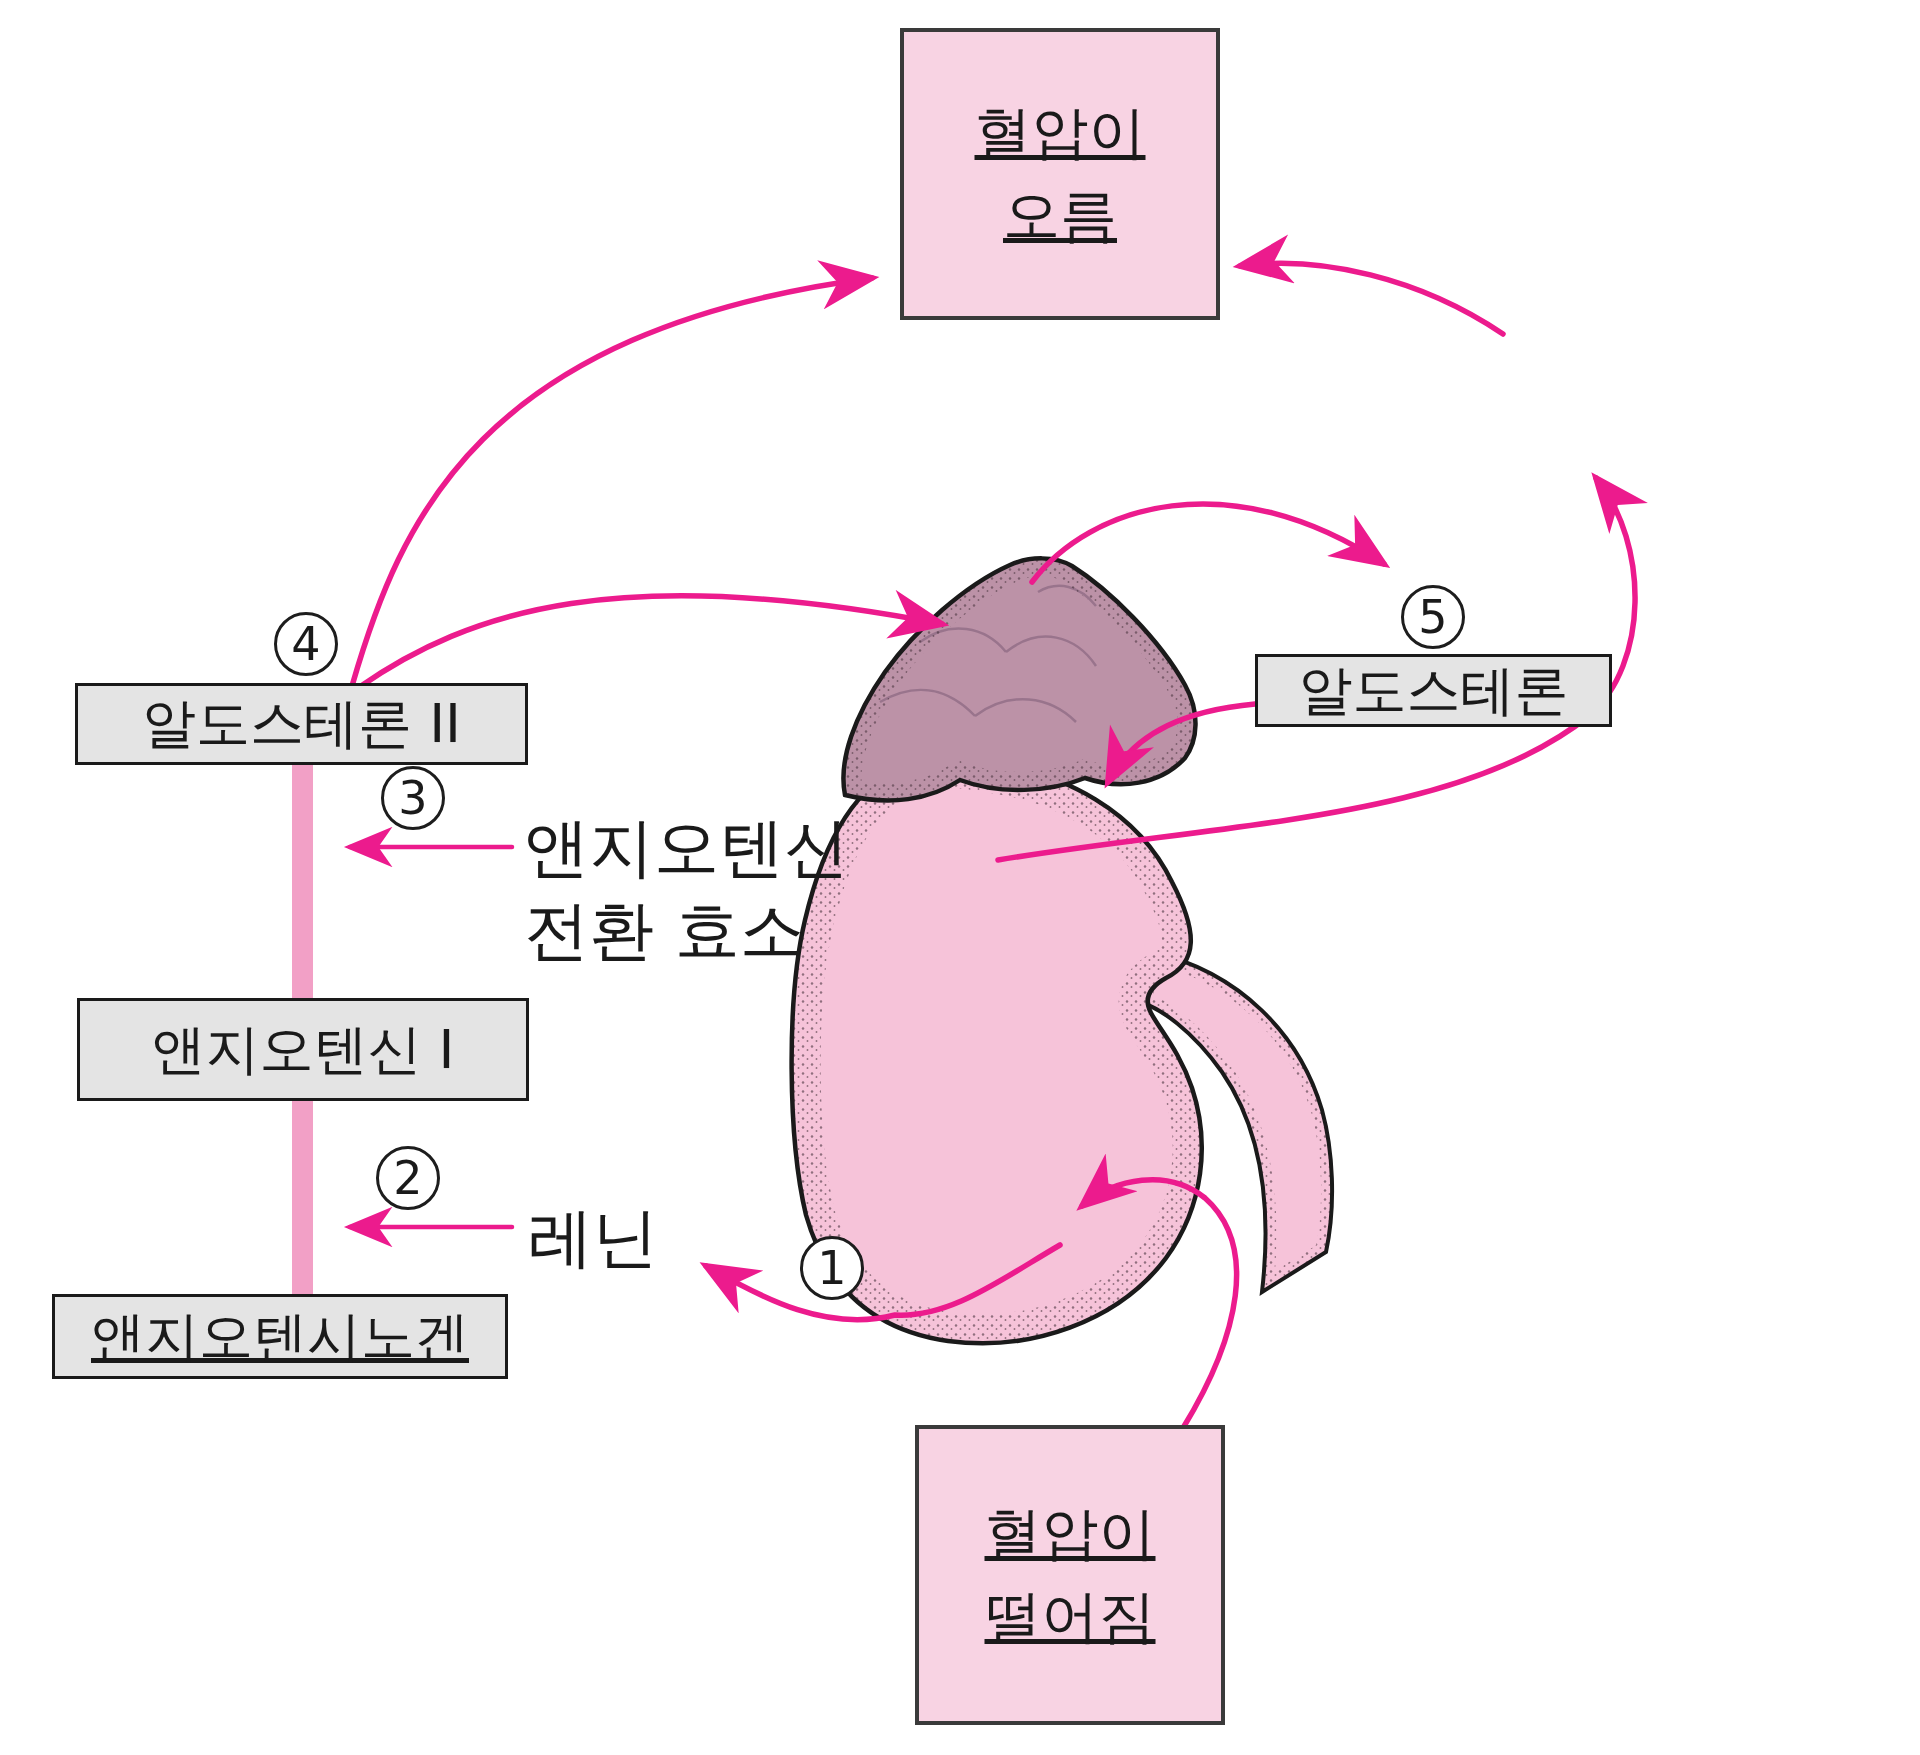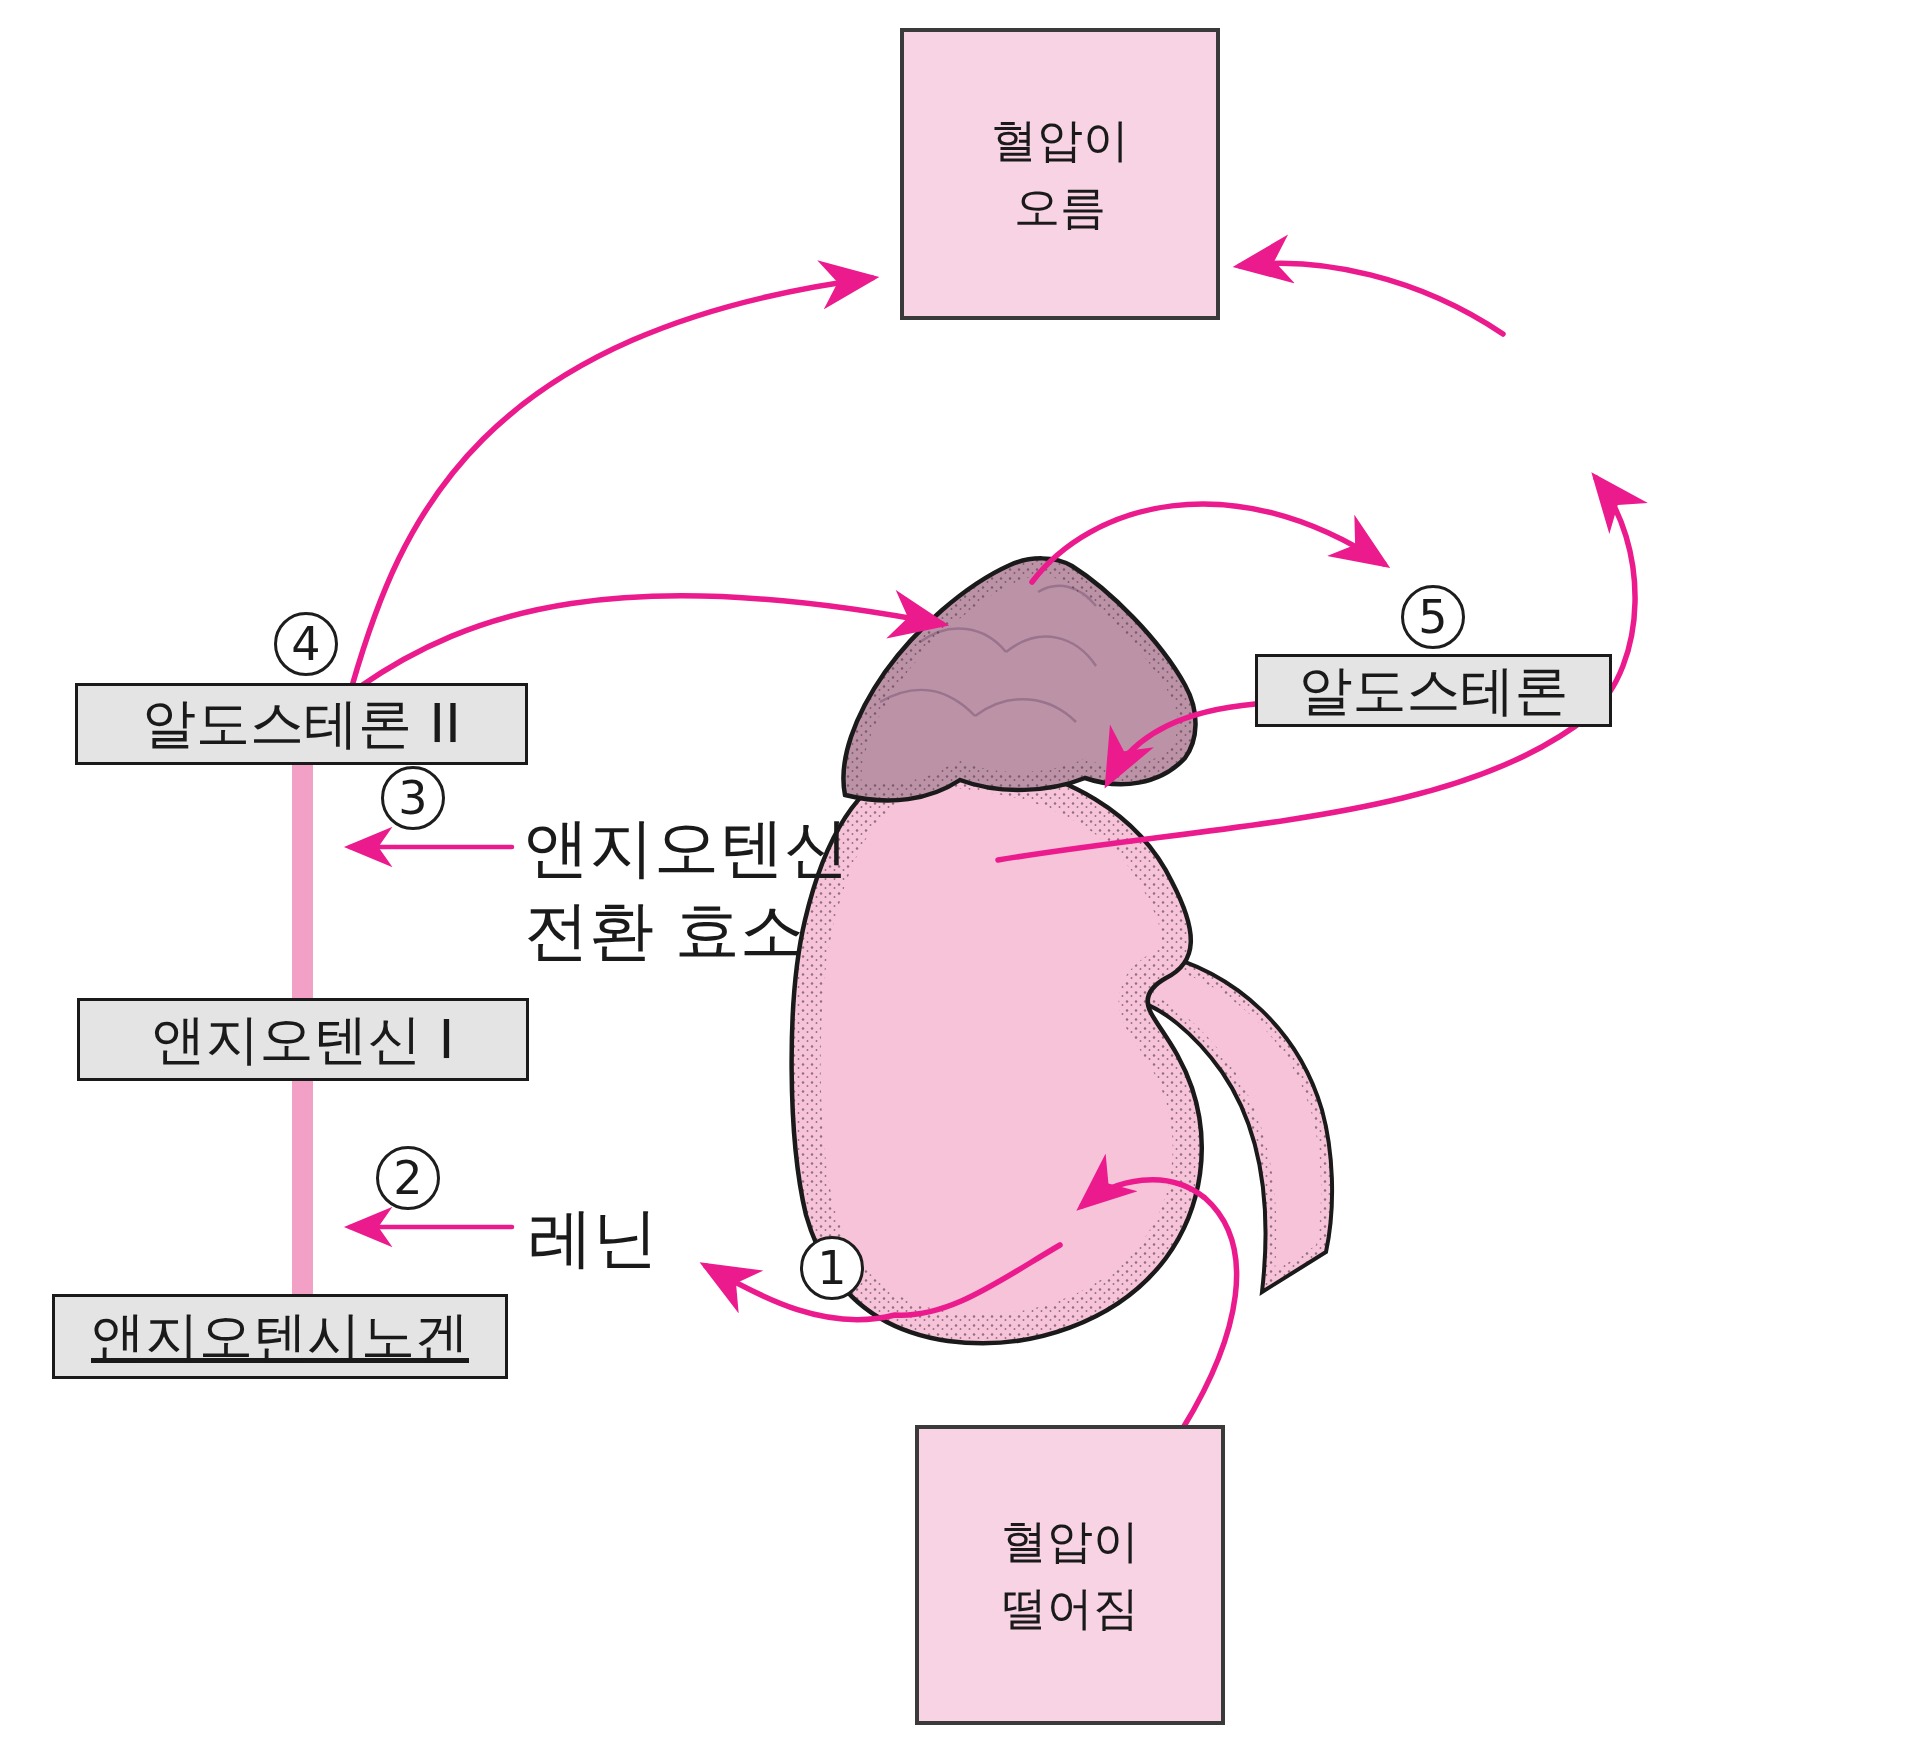--- a/index.html
+++ b/index.html
@@ -1,21 +1,21 @@
 <!DOCTYPE html>
 <html><head>
 <meta charset="utf-8">
 <style>
   html,body{margin:0;padding:0;background:#ffffff;}
   body{font-family:"DejaVu Sans","Liberation Sans",sans-serif;color:#1a1a1a;}
   .stage{position:relative;width:1920px;height:1755px;background:#ffffff;overflow:hidden;}
   .stage svg{position:absolute;left:0;top:0;}
   .box{position:absolute;box-sizing:border-box;display:flex;align-items:center;justify-content:center;
        text-align:center;white-space:pre-line;}
-  .pinkbox{background:#f8d3e3;border:4px solid #3a3a3a;font-size:46px;line-height:1.45;}
+  .pinkbox{background:#f8d3e3;border:4px solid #3a3a3a;font-size:57px;line-height:1.45;text-decoration:underline;}
   .graybox{background:#e4e4e4;border:3px solid #1a1a1a;font-size:54px;line-height:1.1;}
   .ellipse{background:#fce4ef;border:3px solid #222222;border-radius:50%;font-size:55px;}
   .circle-num{position:absolute;width:64px;height:64px;box-sizing:border-box;border:3px solid #1d1d1d;
        border-radius:50%;background:#ffffff;display:flex;align-items:center;justify-content:center;
        font-size:46px;}
   .lbl{position:absolute;font-size:65px;line-height:1.28;white-space:pre-line;}
 </style>
 </head>
 <body>
 
@@ -78,21 +78,21 @@
       <path marker-end="url(#ah)" stroke-width="4.5" d="M512 1227 L350 1227"></path>
     </g>
   </svg>
 
   <div class="box pinkbox" style="left:900px;top:28px;width:320px;height:292px;">혈압이
 오름</div>
 
 
   <div class="box graybox" style="left:75px;top:683px;width:453px;height:82px;">알도스테론 II</div>
 
-  <div class="box graybox" style="left:77px;top:998px;width:452px;height:83px;">앤지오텐신 I</div>
+  <div class="box graybox" style="left:77px;top:998px;width:452px;height:103px;">앤지오텐신 I</div>
 
   <div class="box graybox" style="left:52px;top:1294px;width:456px;height:85px;text-decoration:underline;">앤지오텐시노겐</div>
 
   <div class="box graybox" style="left:1255px;top:654px;width:357px;height:73px;">알도스테론</div>
 
   <div class="box pinkbox" style="left:915px;top:1425px;width:310px;height:300px;">혈압이
 떨어짐</div>
 
   <div class="lbl" style="left:524px;top:806px;">앤지오텐신
 전환 효소</div>

